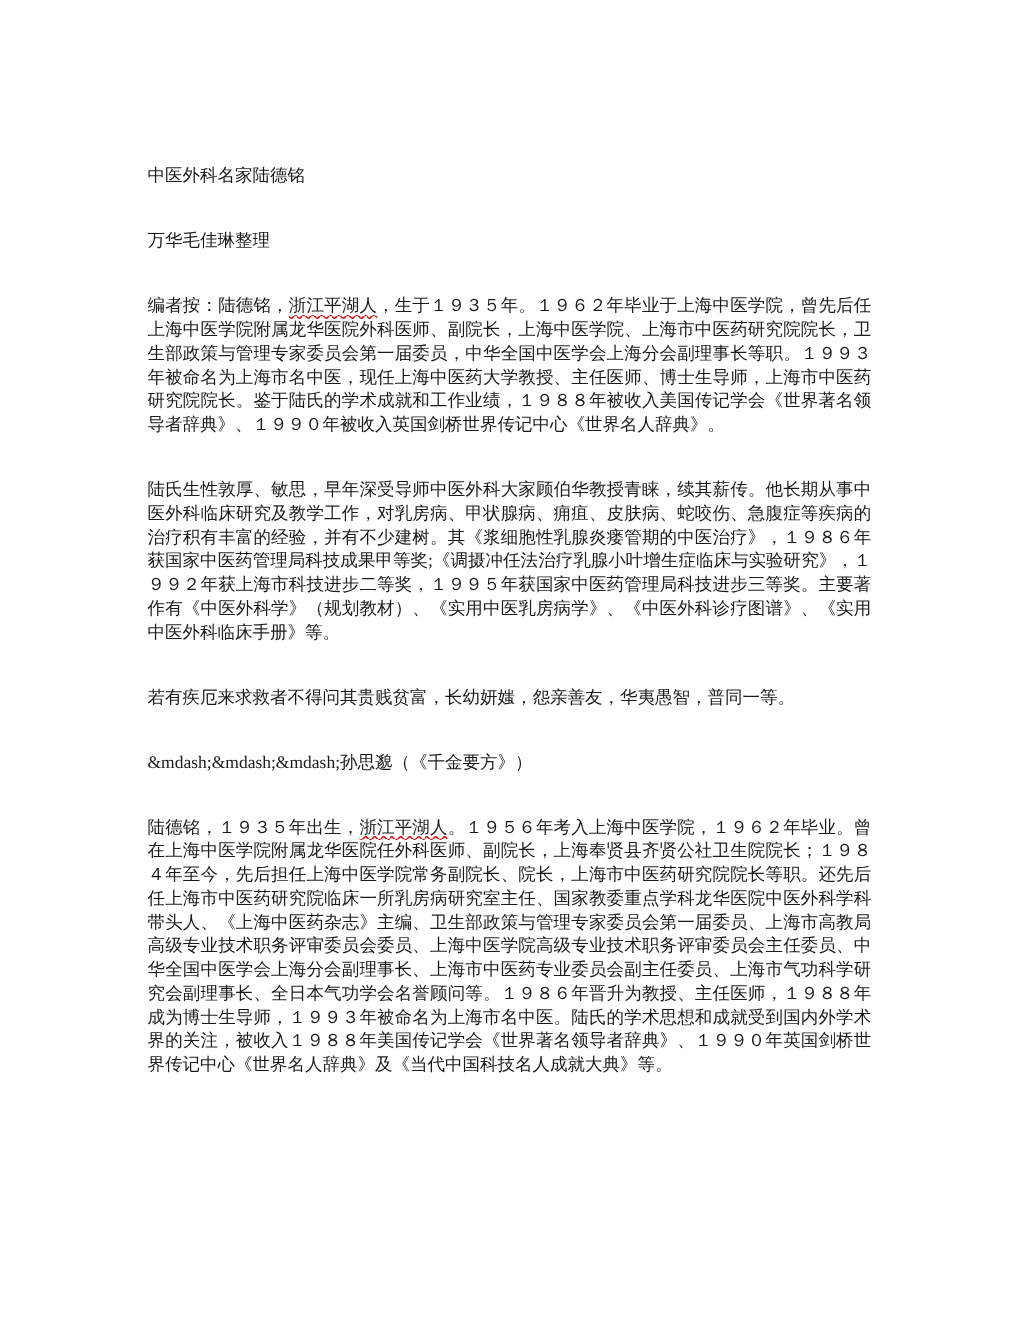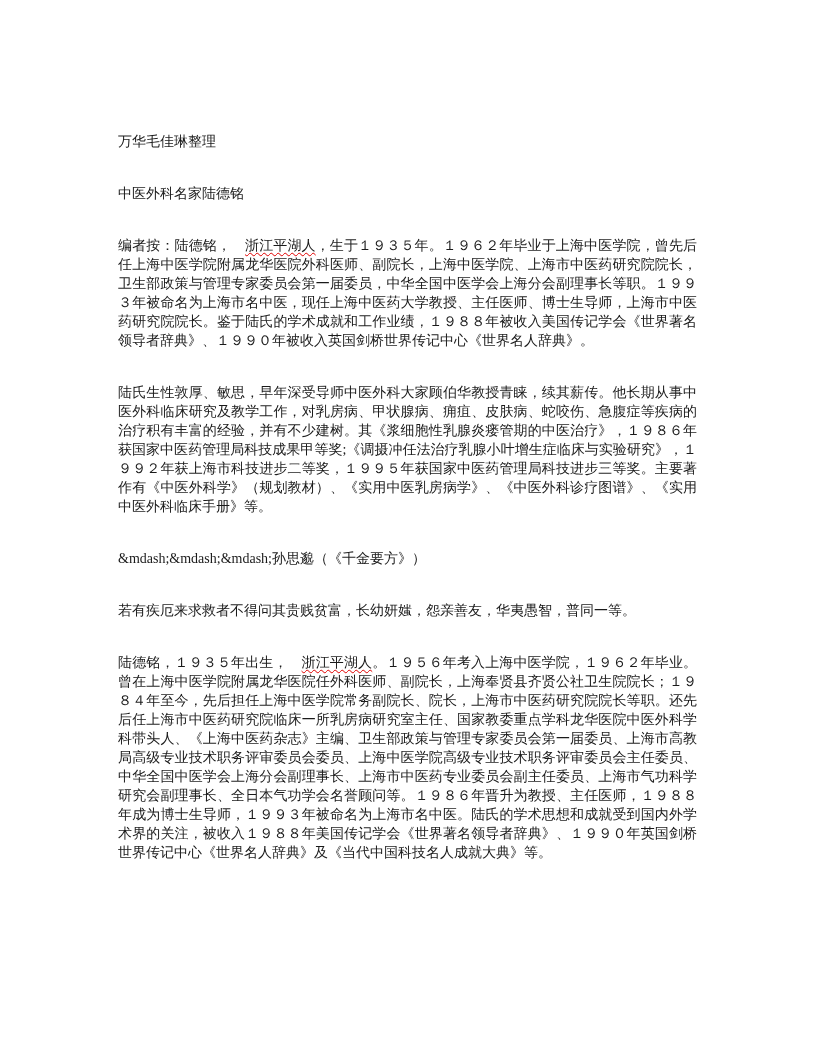--- a/index.html
+++ b/index.html
@@ -27,31 +27,30 @@
     margin: 0 0 33px 0;
     text-align: justify;
     word-break: break-all;
   }
   .spell {
     text-decoration: underline;
     text-decoration-style: wavy;
     text-decoration-color: var(--spell-color, #e00000);
     text-decoration-thickness: 1px;
     text-underline-offset: 2px;
-    margin-left: 14px;
   }
 </style>
 </head>
 <body>
 
 <div class="page">
   <div class="content">
+    <p class="para">中医外科名家陆德铭</p>
     <p class="para">万华毛佳琳整理</p>
-    <p class="para">中医外科名家陆德铭</p>
     <div>
         <p class="para"><span>编者按：陆德铭，</span><span class="spell">浙江平湖人</span><span>，生于１９３５年。１９６２年毕业于上海中医学院，曾先后任上海中医学院附属龙华医院外科医师、副院长，上海中医学院、上海市中医药研究院院长，卫生部政策与管理专家委员会第一届委员，中华全国中医学会上海分会副理事长等职。１９９３年被命名为上海市名中医，现任上海中医药大学教授、主任医师、博士生导师，上海市中医药研究院院长。鉴于陆氏的学术成就和工作业绩，１９８８年被收入美国传记学会《世界著名领导者辞典》、１９９０年被收入英国剑桥世界传记中心《世界名人辞典》。</span></p>
         <p class="para"><span>陆氏生性敦厚、敏思，早年深受导师中医外科大家顾伯华教授青睐，续其薪传。他长期从事中医外科临床研究及教学工作，对乳房病、甲状腺病、痈疽、皮肤病、蛇咬伤、急腹症等疾病的治疗积有丰富的经验，并有不少建树。其《浆细胞性乳腺炎瘘管期的中医治疗》，１９８６年获国家中医药管理局科技成果甲等奖;《调摄冲任法治疗乳腺小叶增生症临床与实验研究》，１９９２年获上海市科技进步二等奖，１９９５年获国家中医药管理局科技进步三等奖。主要著作有《中医外科学》（规划教材）、《实用中医乳房病学》、《中医外科诊疗图谱》、《实用中医外科临床手册》等。</span></p>
+        <p class="para"><span>若有疾厄来求救者不得问其贵贱贫富，长幼妍媸，怨亲善友，华夷愚智，普同一等。</span></p>
         <p class="para"><span>&amp;mdash;&amp;mdash;&amp;mdash;孙思邈（《千金要方》）</span></p>
-        <p class="para"><span>若有疾厄来求救者不得问其贵贱贫富，长幼妍媸，怨亲善友，华夷愚智，普同一等。</span></p>
         <p class="para"><span>陆德铭，１９３５年出生，</span><span class="spell">浙江平湖人</span><span>。１９５６年考入上海中医学院，１９６２年毕业。曾在上海中医学院附属龙华医院任外科医师、副院长，上海奉贤县齐贤公社卫生院院长；１９８４年至今，先后担任上海中医学院常务副院长、院长，上海市中医药研究院院长等职。还先后任上海市中医药研究院临床一所乳房病研究室主任、国家教委重点学科龙华医院中医外科学科带头人、《上海中医药杂志》主编、卫生部政策与管理专家委员会第一届委员、上海市高教局高级专业技术职务评审委员会委员、上海中医学院高级专业技术职务评审委员会主任委员、中华全国中医学会上海分会副理事长、上海市中医药专业委员会副主任委员、上海市气功科学研究会副理事长、全日本气功学会名誉顾问等。１９８６年晋升为教授、主任医师，１９８８年成为博士生导师，１９９３年被命名为上海市名中医。陆氏的学术思想和成就受到国内外学术界的关注，被收入１９８８年美国传记学会《世界著名领导者辞典》、１９９０年英国剑桥世界传记中心《世界名人辞典》及《当代中国科技名人成就大典》等。</span></p>
       </div>
   </div>
 </div>
 
 </body></html>

